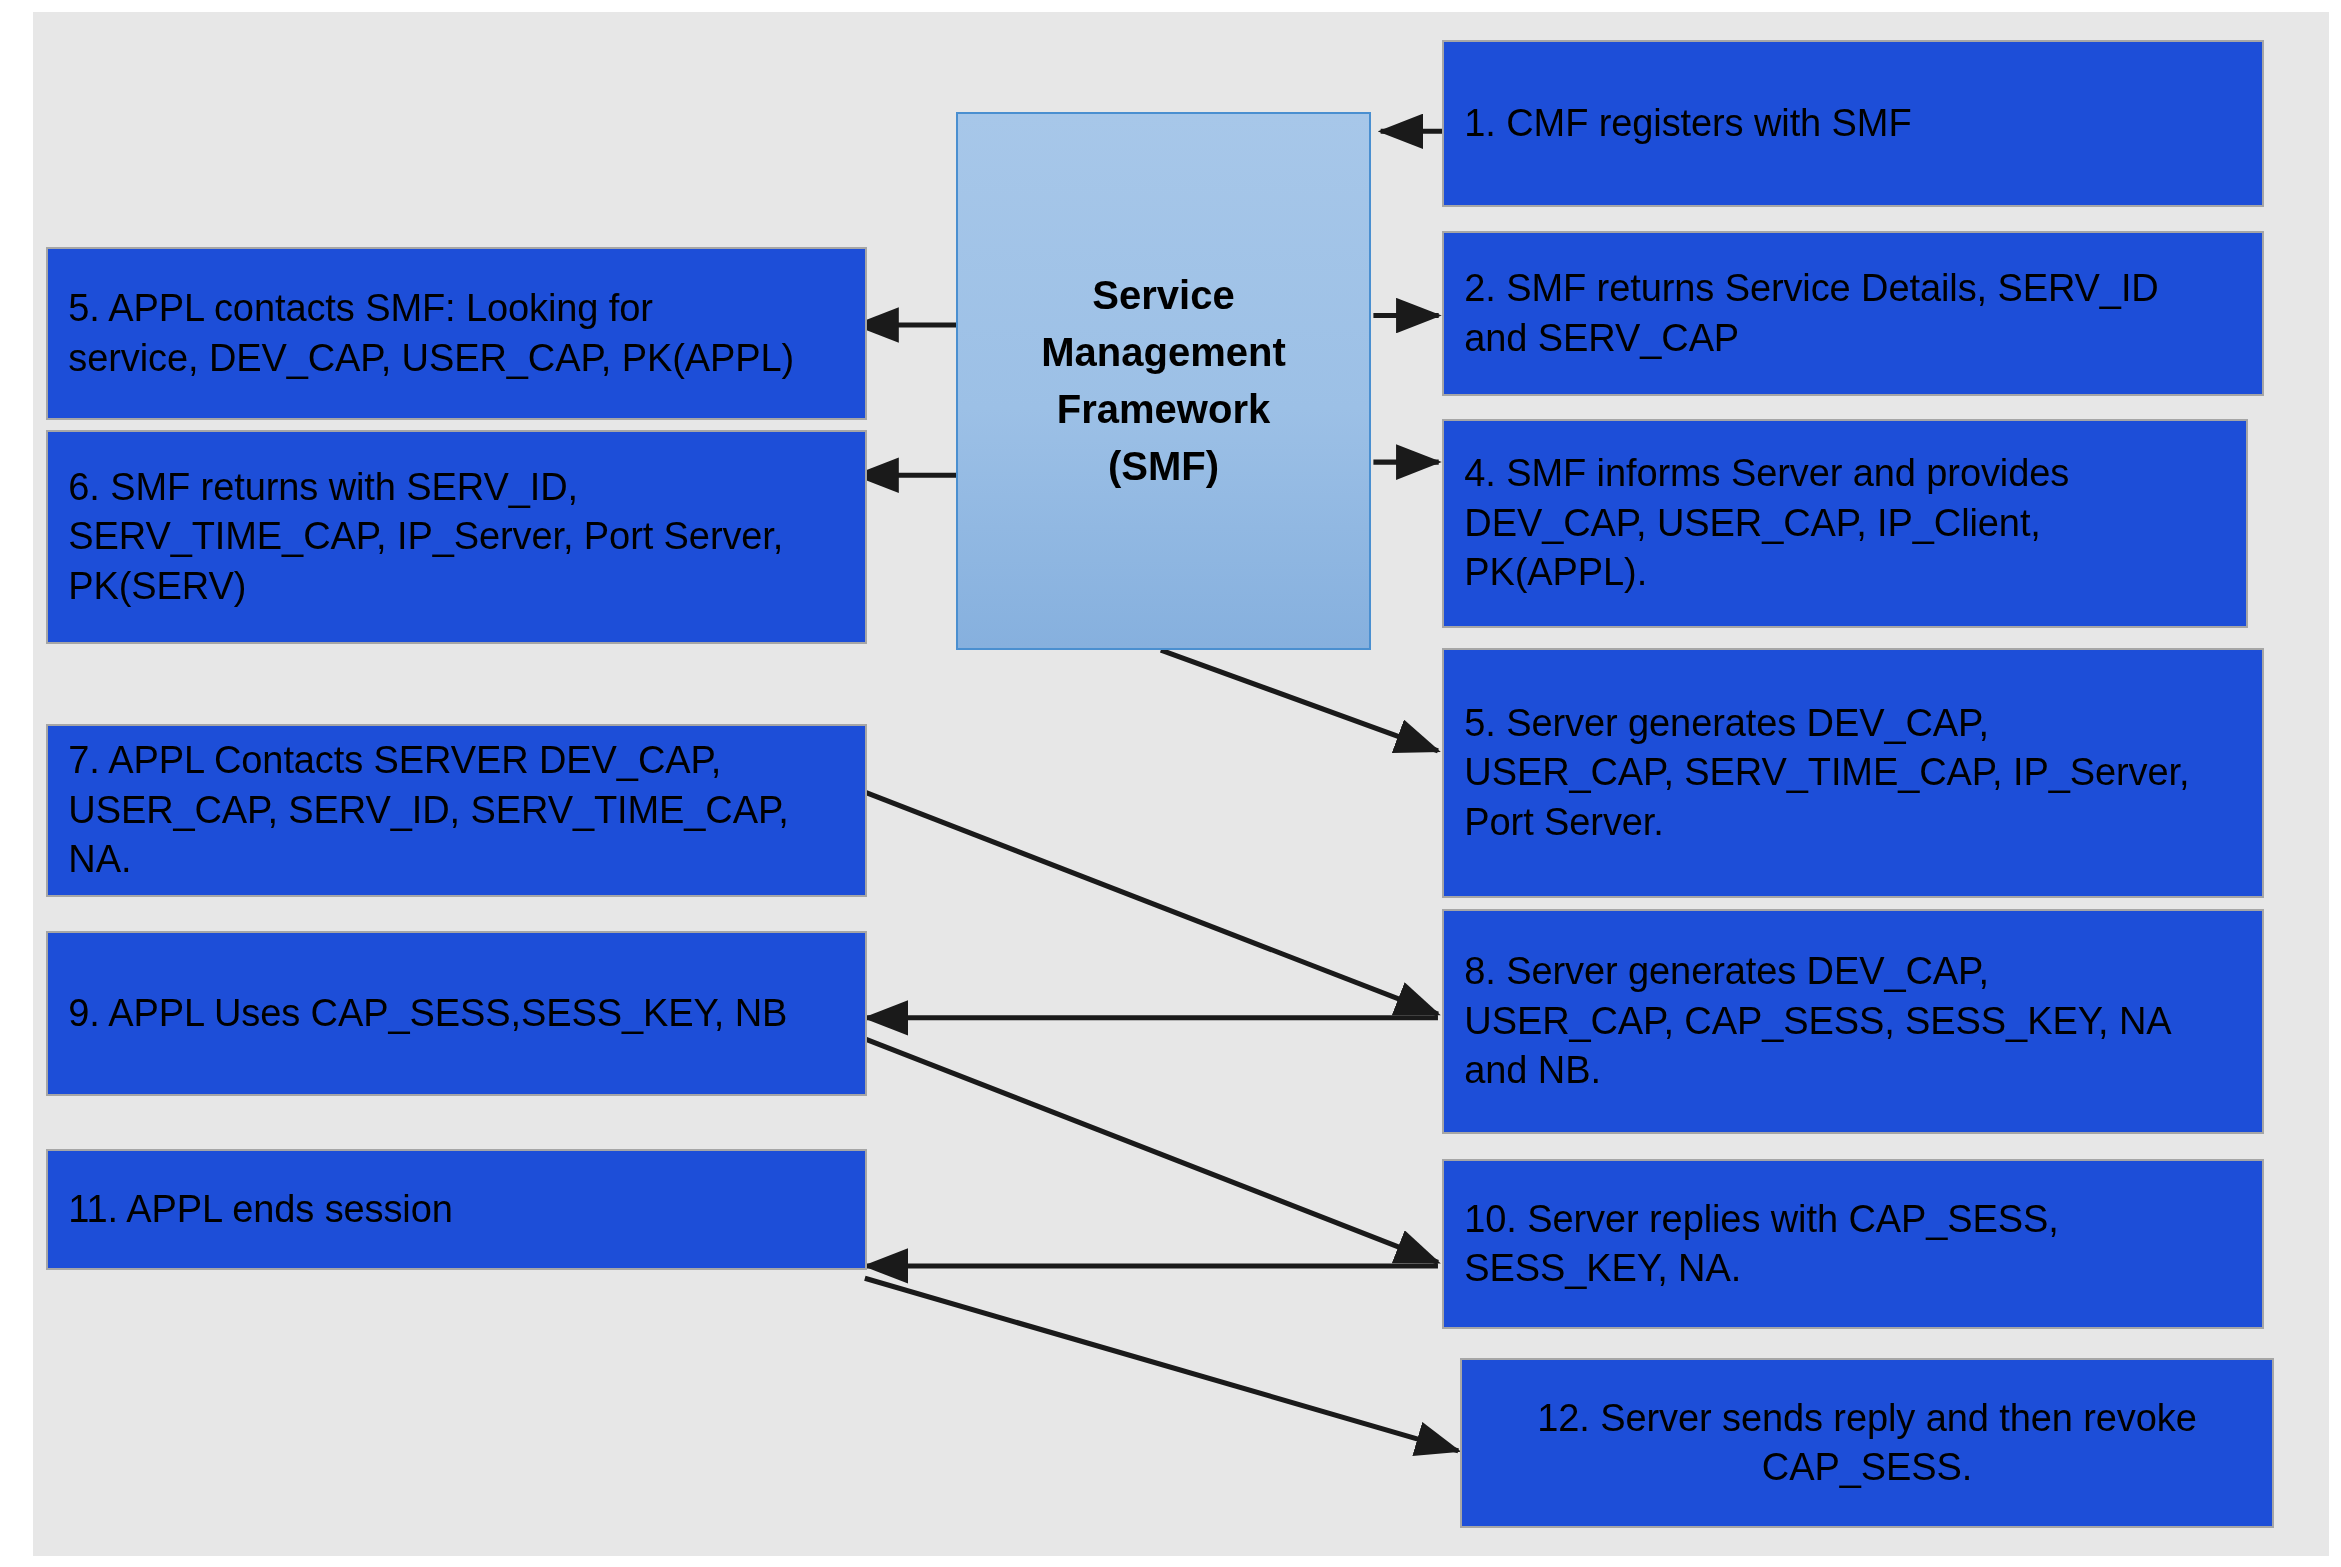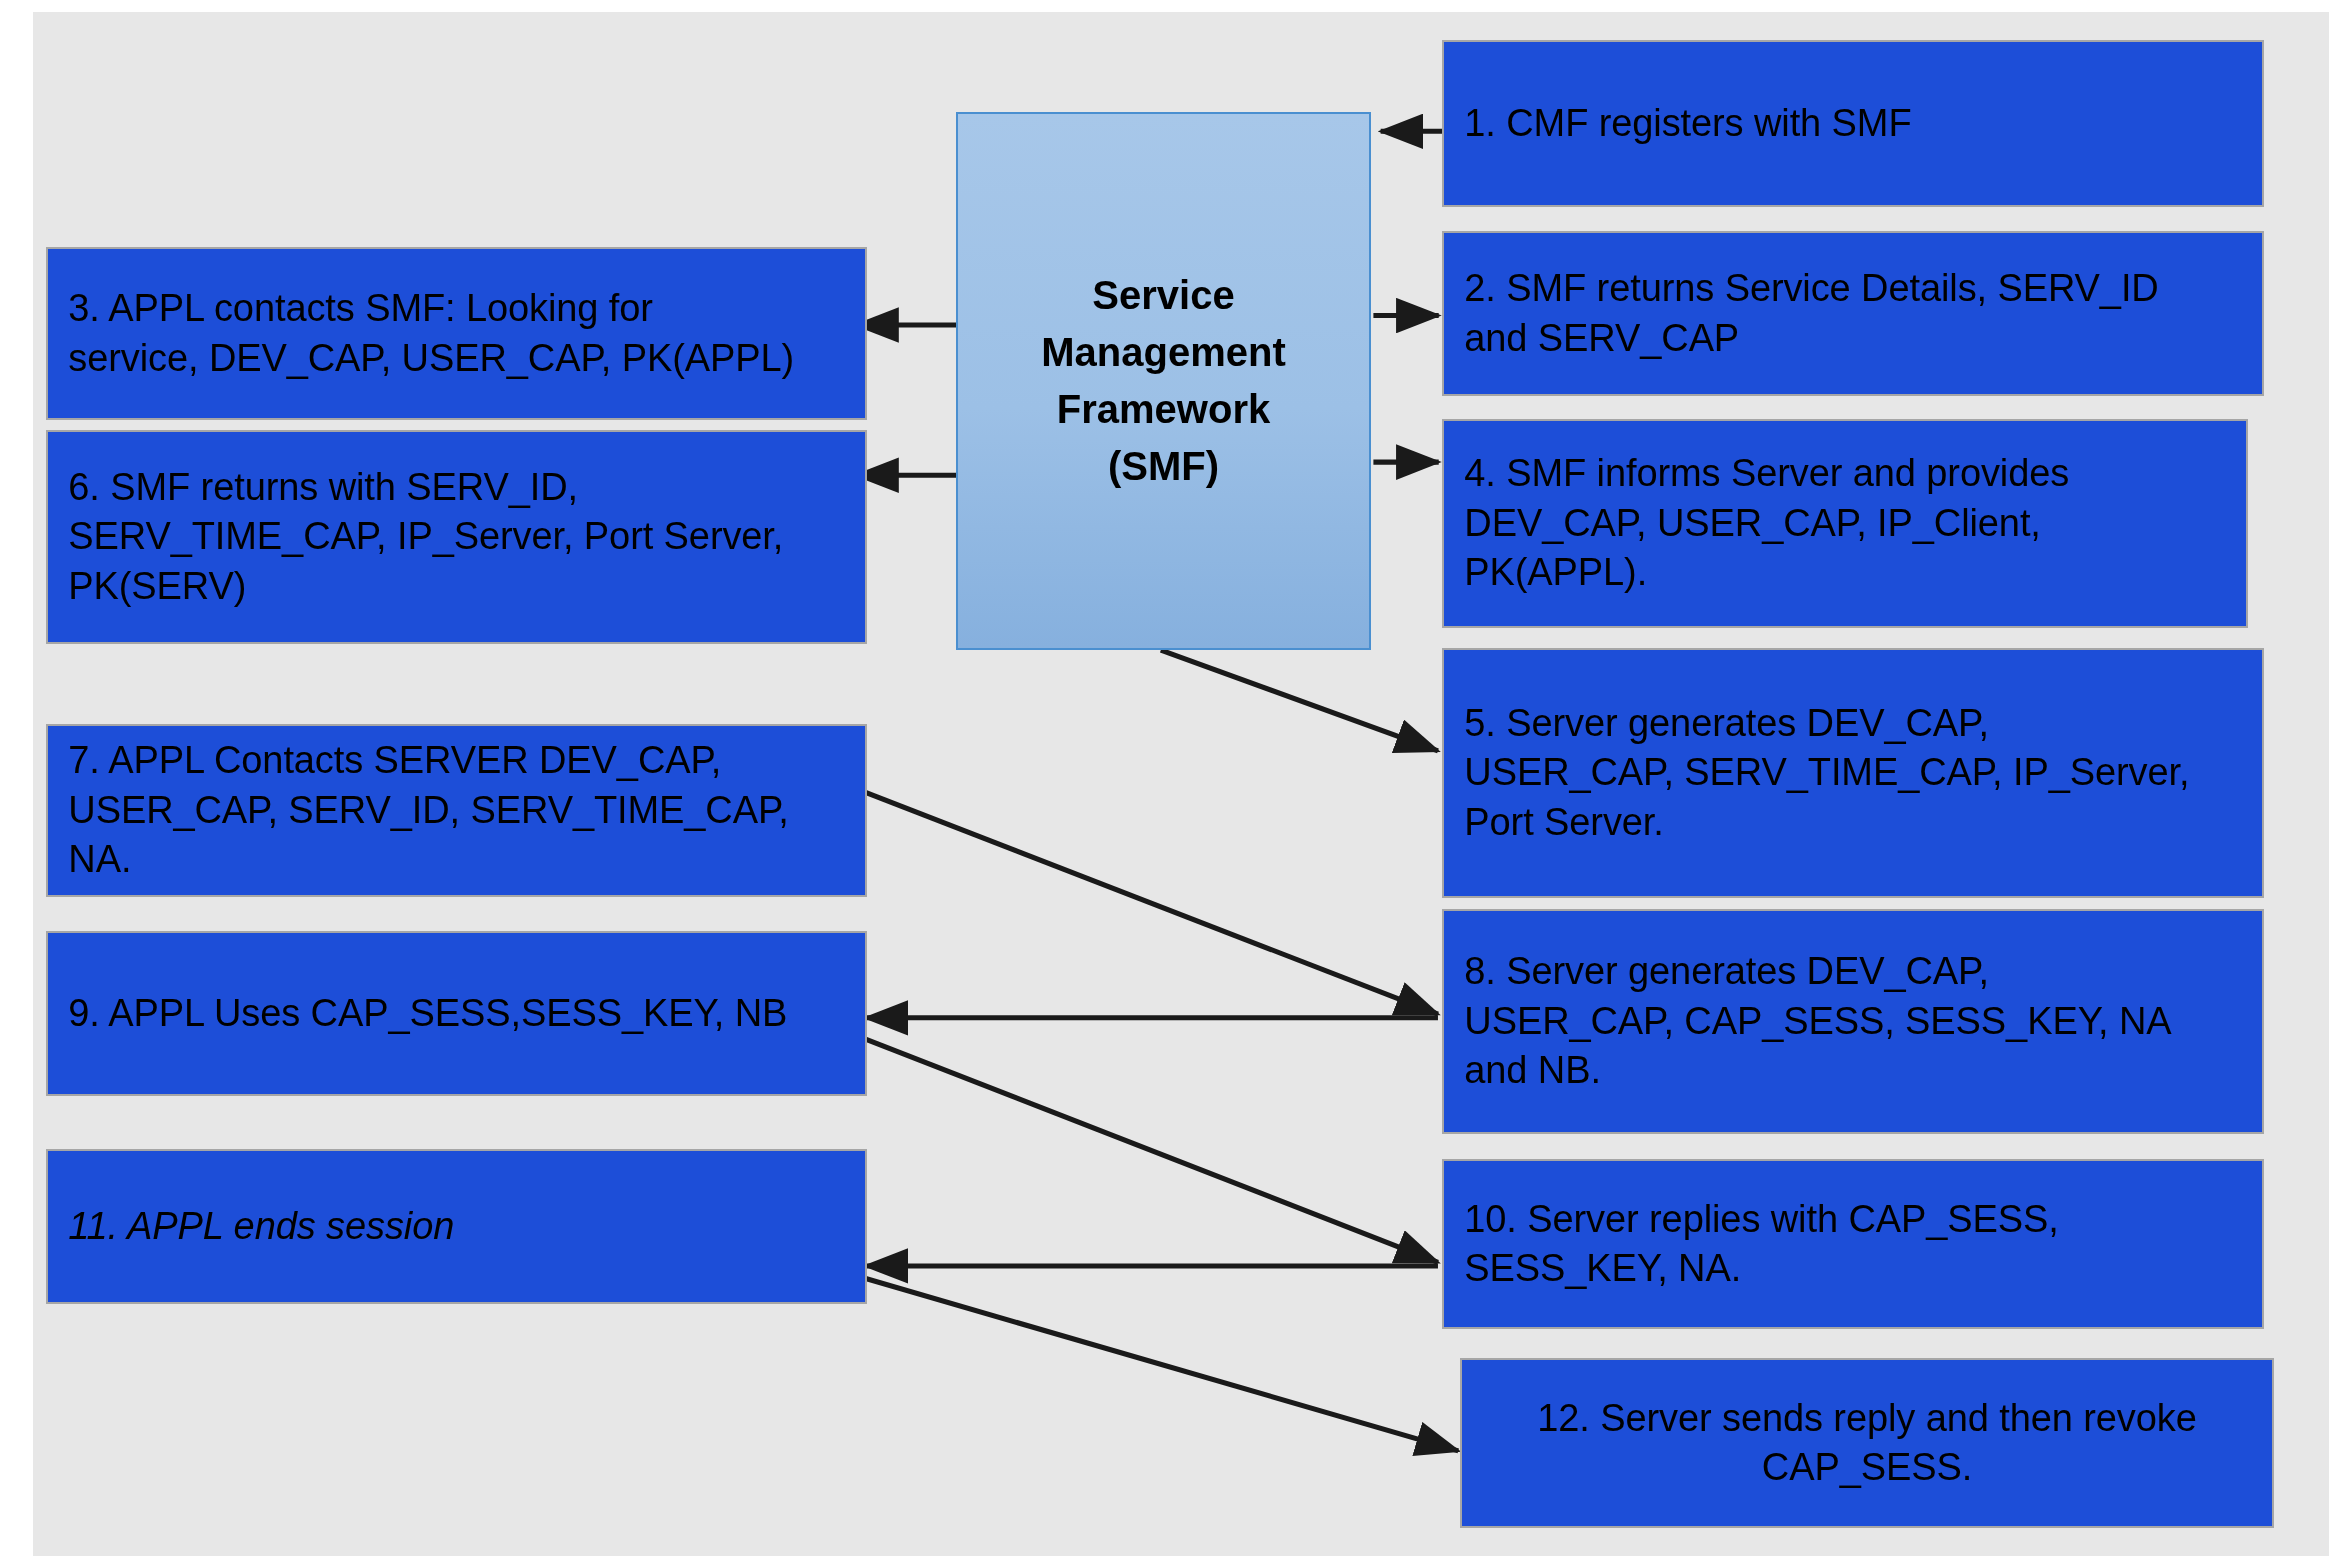--- a/index.html
+++ b/index.html
@@ -133,37 +133,37 @@
     <span class="txt">10.  Server replies with CAP_SESS,
 SESS_KEY, NA.</span>
   </div>
 
   <div class="box center" style="left:1460px;top:1358px;width:814px;height:170px;">
     <span class="txt">12.  Server sends reply and then revoke
 CAP_SESS.</span>
   </div>
 
   <div class="box" style="left:46px;top:247px;width:821px;height:173px;">
-    <span class="txt">3. APPL contacts SMF: Looking for
+    <span class="txt">5. APPL contacts SMF: Looking for
 service, DEV_CAP, USER_CAP, PK(APPL)</span>
   </div>
 
   <div class="box" style="left:46px;top:430px;width:821px;height:214px;">
     <span class="txt">6. SMF returns with SERV_ID,
 SERV_TIME_CAP, IP_Server, Port Server,
 PK(SERV)</span>
   </div>
 
   <div class="box" style="left:46px;top:724px;width:821px;height:173px;">
     <span class="txt">7. APPL Contacts SERVER DEV_CAP,
 USER_CAP, SERV_ID, SERV_TIME_CAP,
 NA.</span>
   </div>
 
   <div class="box" style="left:46px;top:931px;width:821px;height:165px;">
     <span class="txt">9. APPL Uses CAP_SESS,SESS_KEY, NB</span>
   </div>
 
-  <div class="box" style="left:46px;top:1149px;width:821px;height:155px;font-style:italic;">
+  <div class="box" style="left:46px;top:1149px;width:821px;height:121px;">
     <span class="txt">11. APPL ends session</span>
   </div>
 </div>
 
 
 </body></html>

